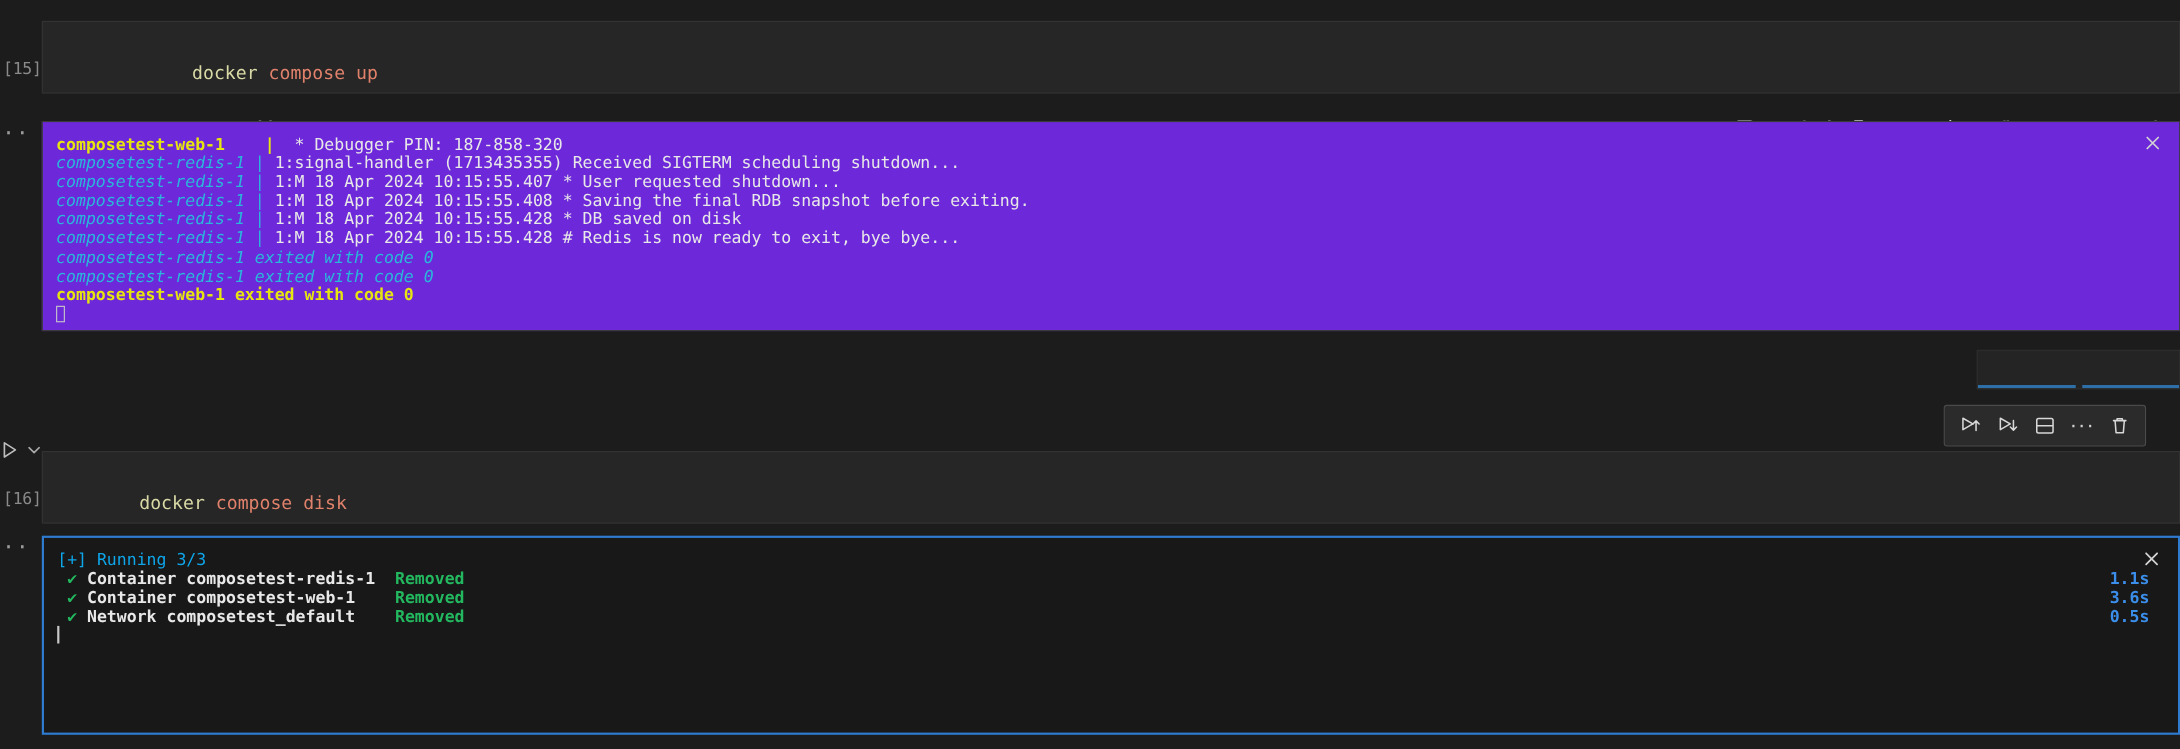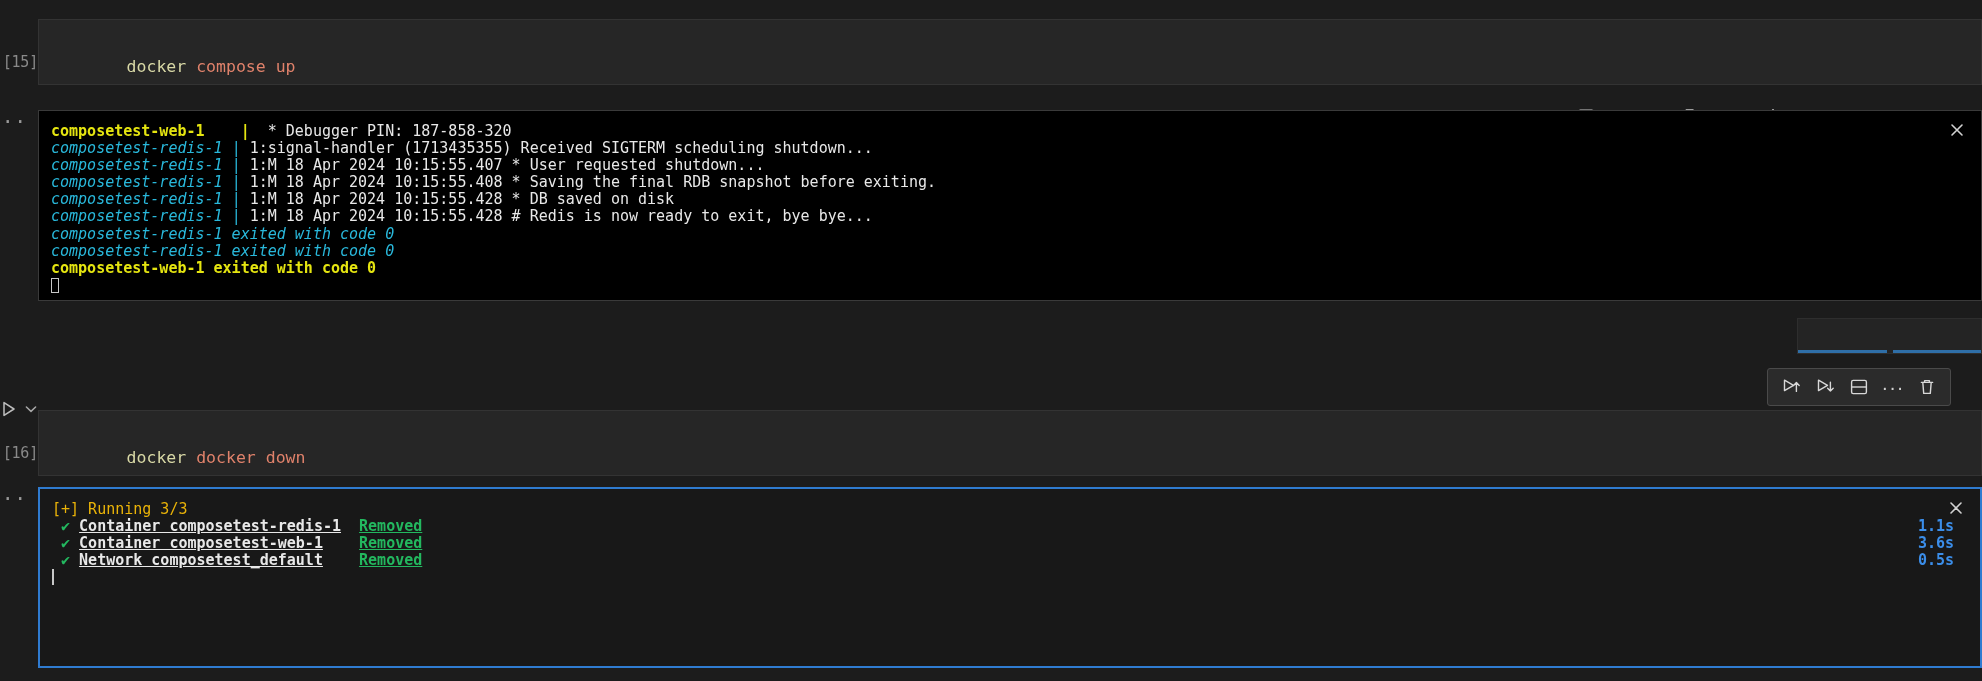--- a/index.html
+++ b/index.html
@@ -131,21 +131,21 @@
     font-size: 15.5px;
     font-weight: bold;
     cursor: pointer;
   }
 
   
   .output {
     position: absolute;
     left: 38px;
     right: 0;
-    background: #000000;
+    background: #6d28d9;
     box-sizing: border-box;
     border: 1px solid #3a3a3a;
   }
   .output.focused {
     border: 2px solid #2f7bd0;
     background: #181818;
   }
   .output-inner {
     position: relative;
     padding: 12px 0 10px 12px;
@@ -164,22 +164,22 @@
     height: 20px;
     cursor: pointer;
   }
   .close-btn svg { display: block; }
 
   
   .c-yellow  { color: #e5e510; font-weight: bold; }
   .c-cyan    { color: #29b8db; font-style: italic; }
   .c-white   { color: #e8e8e8; }
   .c-green   { color: #23b85f; }
-  .c-blue    { color: #eab308; }
-  .c-bold    { font-weight: bold; text-decoration: underline; }
+  .c-blue    { color: #0ea5e9; }
+  .c-bold    { font-weight: bold; }
 
   .cursor-block {
     display: inline-block;
     width: 8px;
     height: 15px;
     border: 1px solid #c8c8c8;
     box-sizing: border-box;
     vertical-align: -3px;
   }
   .cursor-bar {
@@ -253,21 +253,21 @@
     background: #2f6fa8;
   }
 </style>
 </head>
 <body>
 
 <div id="root">
 
   <div class="gutter gutter-exec" style="top:53px;text-align:right;">[15]</div>
 
-  <div class="cell" style="top:19px; height:66px;">
+  <div class="cell" style="top:19px; height:66px;padding-left:48px;">
     <div class="cell-code">
       <span class="tok-cmd">docker </span><span class="tok-arg">compose up</span>
     </div>
     <div class="status-row">
       <div class="status-left">
         <span>
           <svg class="check-icon" width="17" height="17" viewBox="0 0 17 17">
             <path d="M3 9 L6.8 12.8 L14 4.4" fill="none" stroke="#3fa55a" stroke-width="1.7" stroke-linecap="round" stroke-linejoin="round"></path>
           </svg>
         </span>
@@ -393,21 +393,21 @@
       <svg width="16" height="16" viewBox="0 0 16 16">
         <path d="M3.4 6 L8 10.4 L12.6 6" fill="none" stroke="#a8a8a8" stroke-width="1.5" stroke-linecap="round" stroke-linejoin="round"></path>
       </svg>
     </span>
   </div>
 
   <div class="gutter gutter-exec" style="top:444px;">[16]</div>
 
   <div class="cell" style="top:410px; height:66px;">
     <div class="cell-code">
-      <span class="tok-cmd">docker </span><span class="tok-arg">docker down</span>
+      <span class="tok-cmd">docker </span><span class="tok-arg">compose disk</span>
     </div>
     <div class="status-row">
       <div class="status-left">
         <span>
           <svg class="check-icon" width="17" height="17" viewBox="0 0 17 17">
             <path d="M3 9 L6.8 12.8 L14 4.4" fill="none" stroke="#3fa55a" stroke-width="1.7" stroke-linecap="round" stroke-linejoin="round"></path>
           </svg>
         </span>
         <span class="duration">5.3s</span>
         <span class="add-name">

